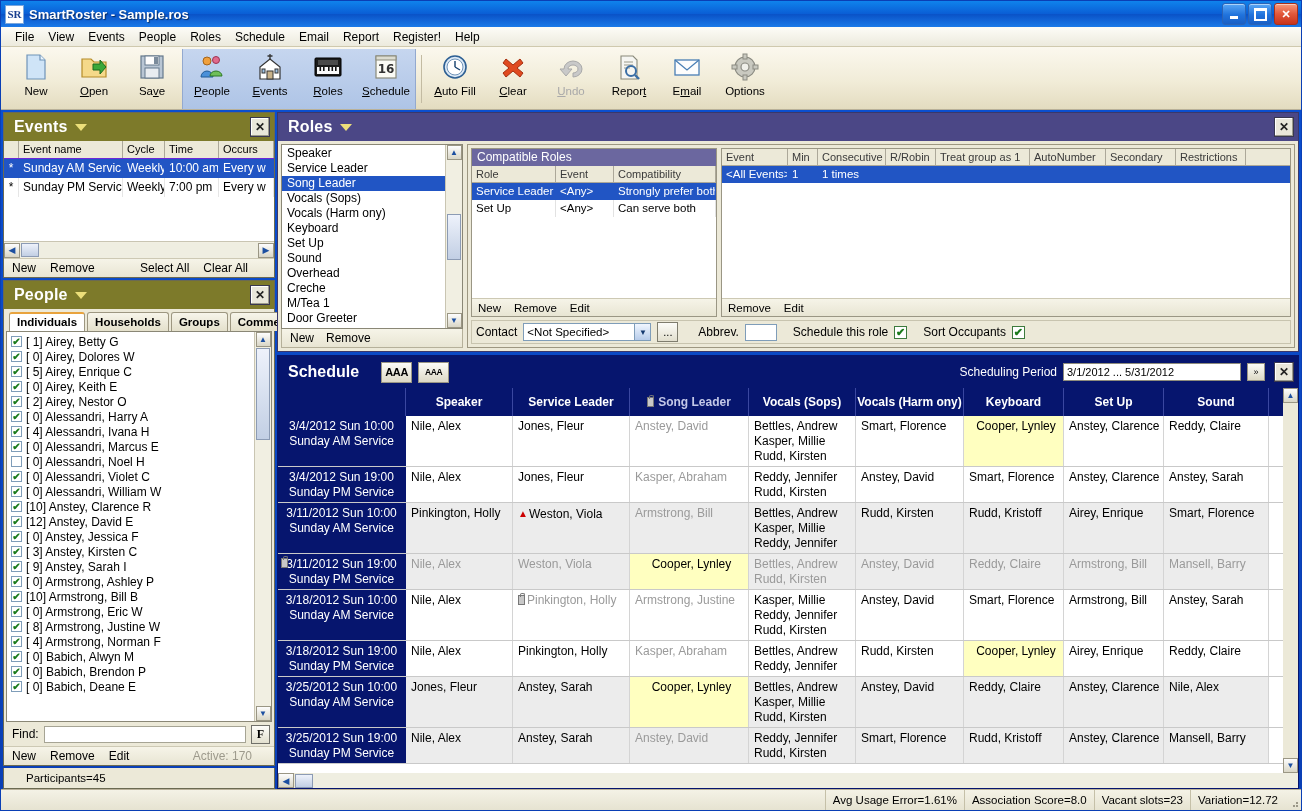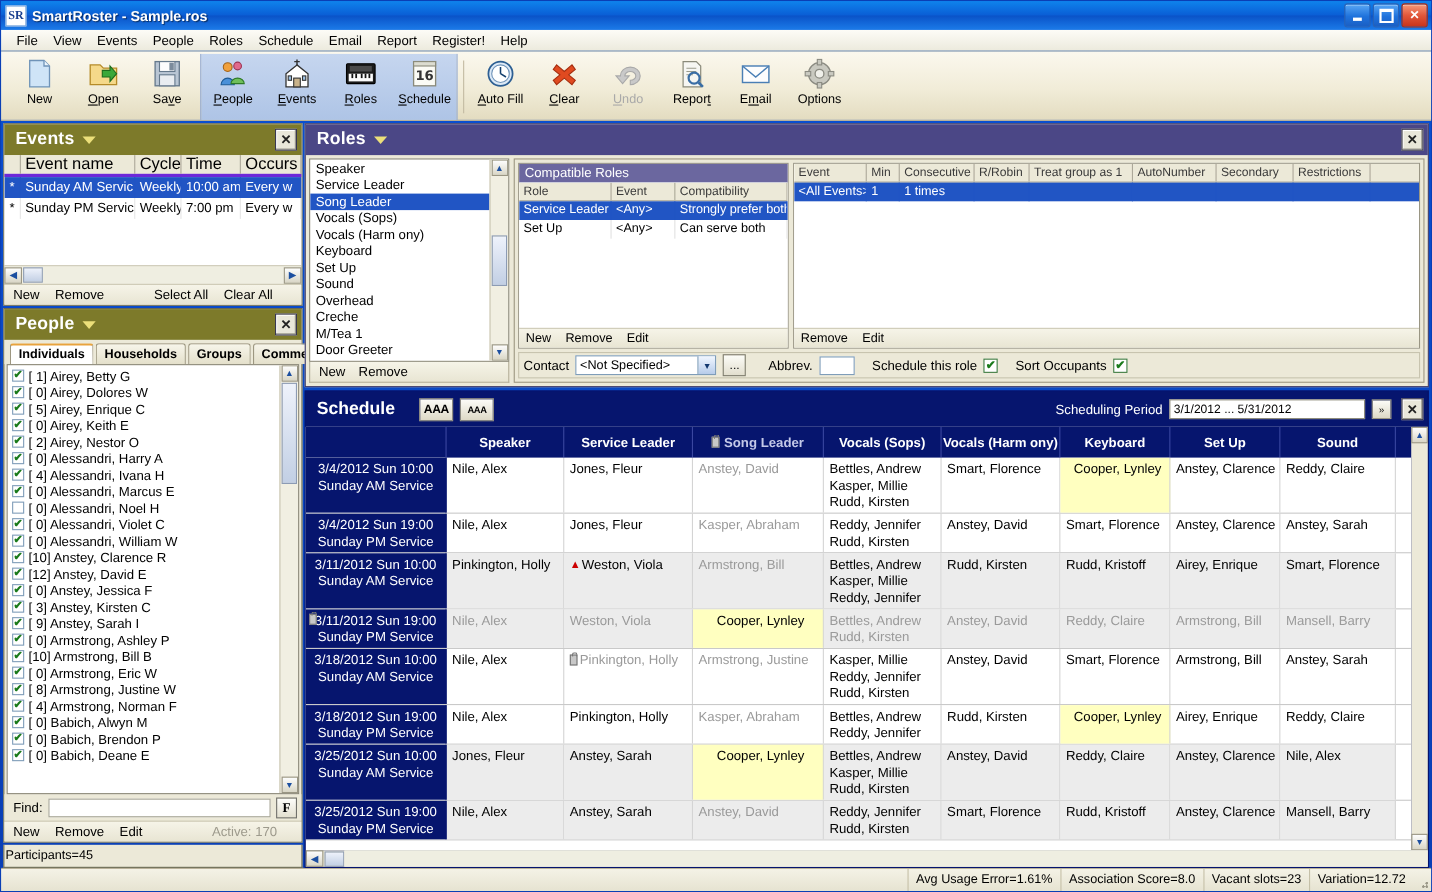--- a/index.html
+++ b/index.html
@@ -107,21 +107,21 @@
   .panel-hd .spacer{flex:1;}
   .x-btn{
     width:18px;height:18px;border:1px solid #39384f;background:#e9e7da;
     display:flex;align-items:center;justify-content:center;
     font-size:12px;font-weight:bold;color:#222;line-height:1;
     font-family:"Liberation Sans",sans-serif;
     box-shadow:inset -1px -1px 0 #9b9a8c, inset 1px 1px 0 #fff;
   }
 
   
-  .gridhdr{display:flex;background:#ece9d8;font-size:15px;color:#000;height:17px;align-items:center;border-bottom:3px solid #6d28d9;}
+  .gridhdr{display:flex;background:#ece9d8;font-size:11px;color:#000;height:17px;align-items:center;border-bottom:1px solid #6d28d9;}
   .gridhdr div{border-right:1px solid #aca899;padding-left:4px;height:17px;line-height:17px;box-sizing:border-box;overflow:hidden;white-space:nowrap;}
 
   
   .ev-body{background:#fff;flex:1 1 auto;position:relative;overflow:hidden;}
   .ev-row{display:flex;height:19px;font-size:12px;align-items:center;}
   .ev-row.sel{background:#2155c4;color:#fff;}
   .ev-row div{padding-left:4px;height:19px;line-height:19px;box-sizing:border-box;overflow:hidden;white-space:nowrap;border-right:1px solid #e6e6e6;}
   .ev-row.sel div{border-right:1px solid #2155c4;}
   .c-star{width:15px;flex:0 0 15px;text-align:center;padding-left:0 !important;}
   .c-name{width:104px;flex:0 0 104px;}
@@ -670,21 +670,21 @@
         </div>
         <div class="cmdbar">
           <span>New</span>
           <span>Remove</span>
           <span>Edit</span>
           <span class="gap"></span>
           <span class="dim" style="margin-right:22px;">Active: 170</span>
         </div>
       </div>
 
-      <div style="flex:0 0 20px;background:#ece9d8;border:1px solid #6b6a52;border-top:none;display:flex;align-items:center;padding-left:1px;font-size:11.5px;">
+      <div style="flex:0 0 20px;background:#ece9d8;border:1px solid #6b6a52;border-top:none;display:flex;align-items:center;padding-left:22px;font-size:11.5px;">
         <span>Participants=45</span>
       </div>
     </div>
 
     <div class="rightcol">
 
       <div class="panel" style="flex:0 0 240px;border-color:#3a376a;">
         <div class="panel-hd purple">
           <span class="ttl">Roles</span>
           <span class="caret"></span>

